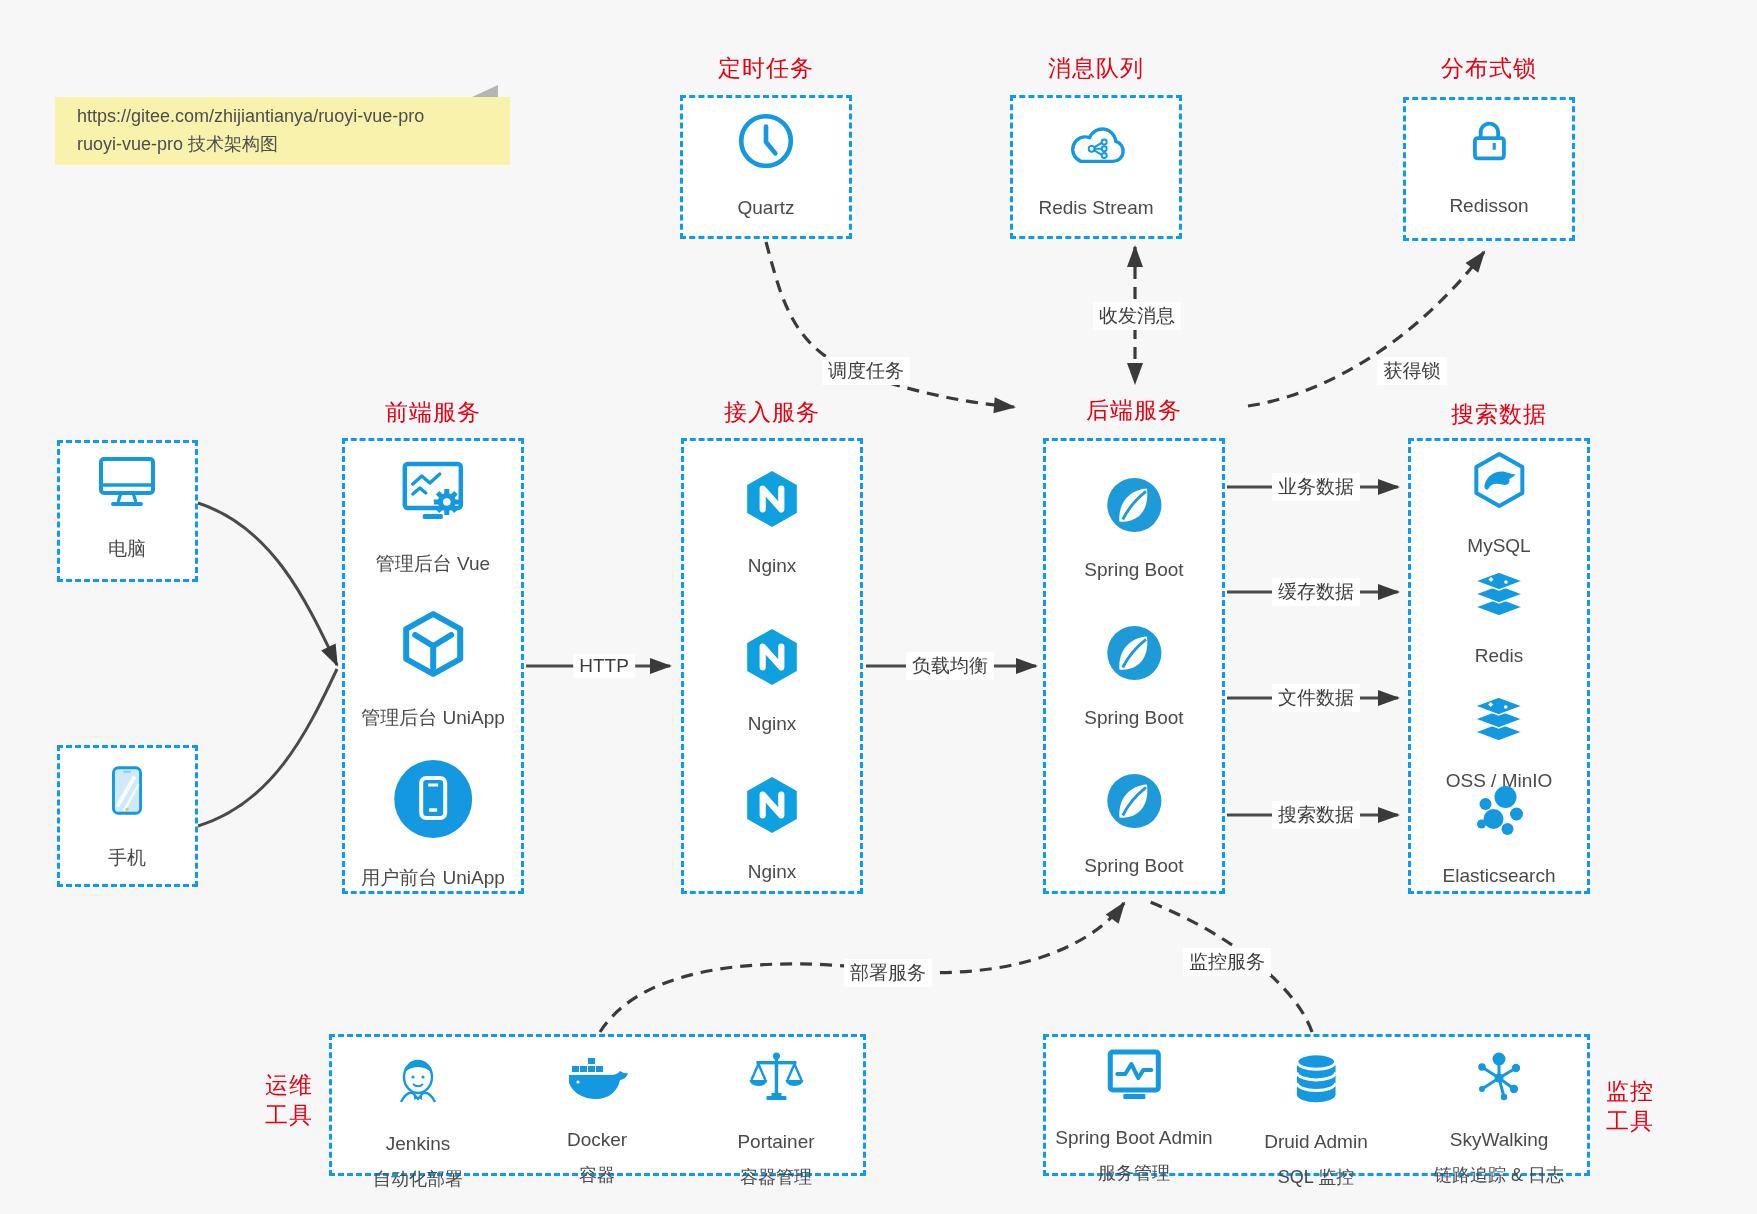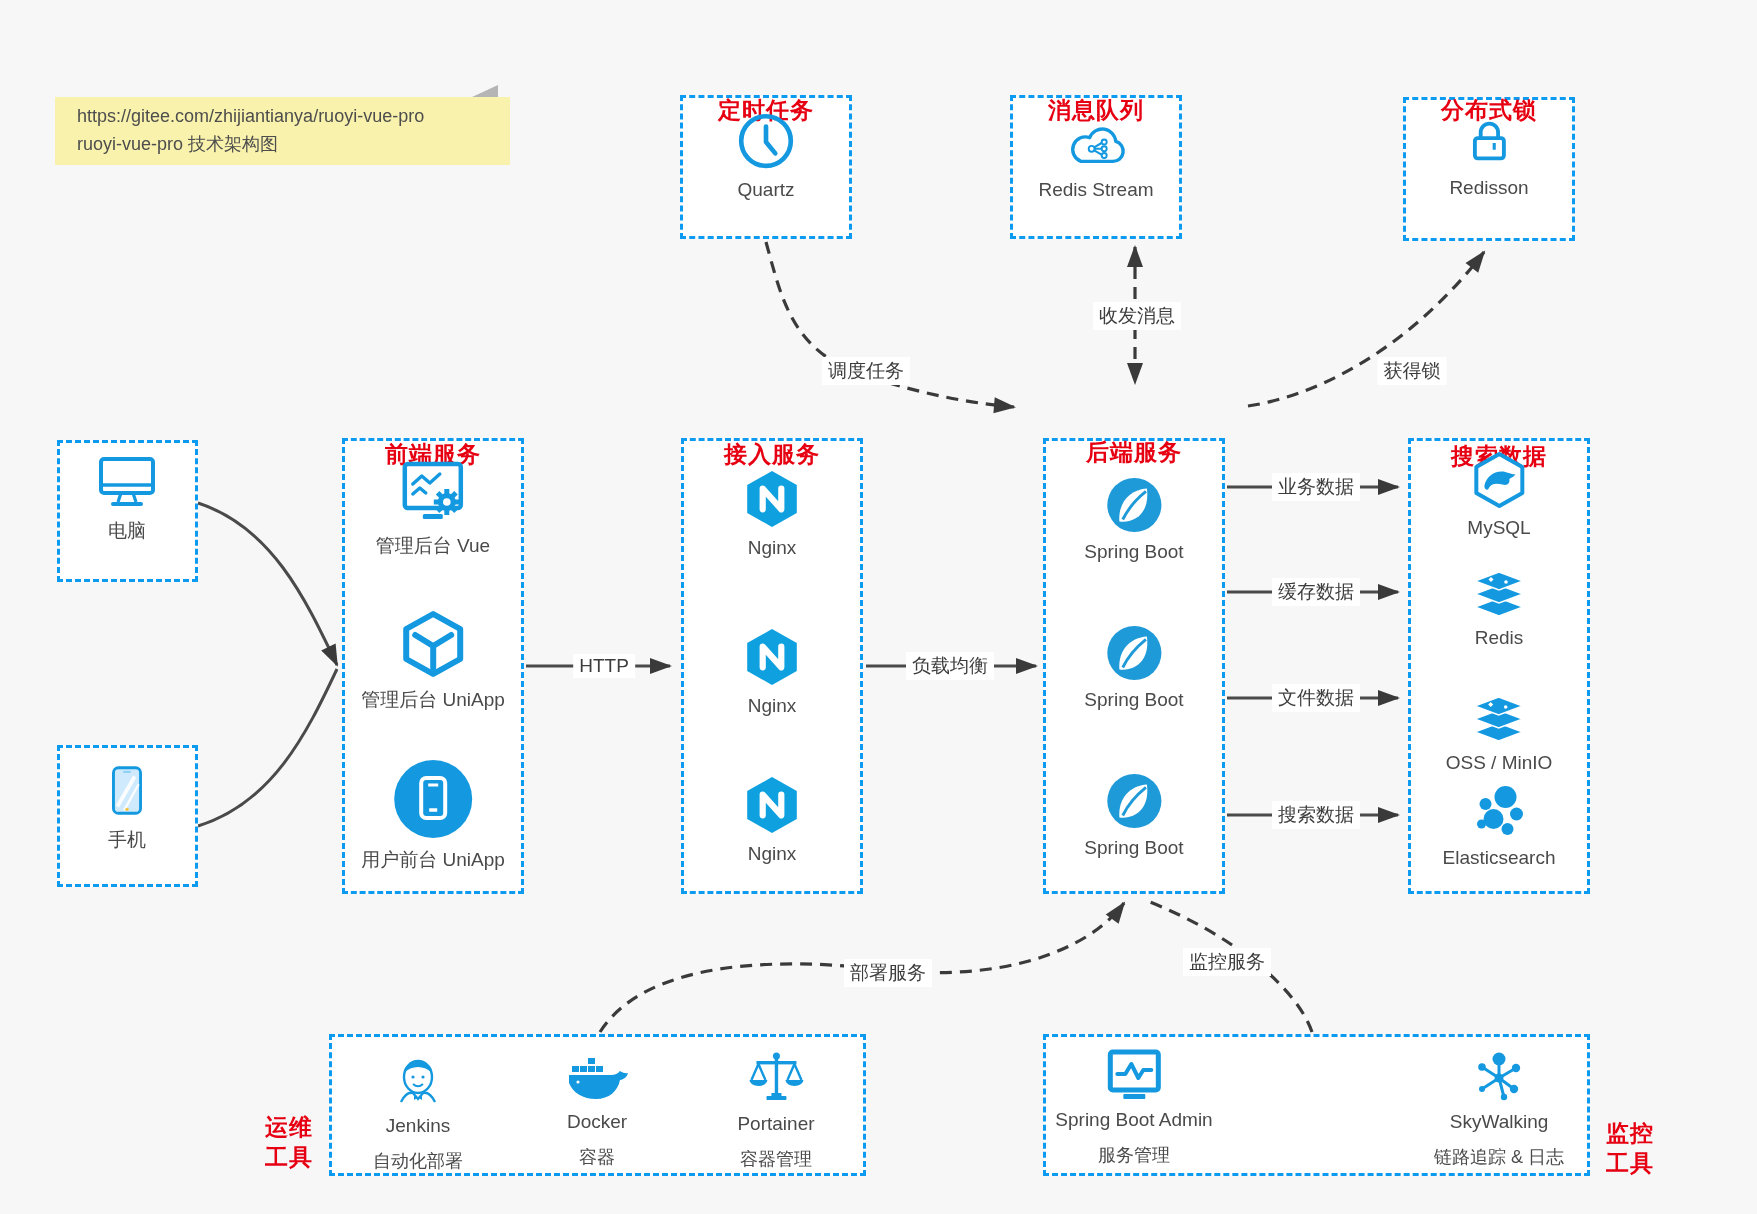--- a/index.html
+++ b/index.html
@@ -1,26 +1,26 @@
 <!DOCTYPE html>
 <html><head>
 <meta charset="utf-8">
 <style>
   html,body{margin:0;padding:0;background:#f7f7f8;}
   .canvas{position:relative;width:1757px;height:1214px;background:#f7f7f8;
           font-family:"Liberation Sans","DejaVu Sans",sans-serif;overflow:hidden;}
   #wires{position:absolute;left:0;top:0;z-index:1;}
   .db{position:absolute;background:#fff;border:3px dashed #0d9bf2;box-sizing:border-box;z-index:2;}
-  .cap{position:absolute;transform:translate(-50%,-50%);color:#e60012;font-weight:bold;
-       font-size:23px;letter-spacing:1px;white-space:nowrap;z-index:3;margin-top:42px;}
+  .cap{position:absolute;transform:translate(-50%,-50%);color:#e60012;font-weight:normal;
+       font-size:23px;letter-spacing:1px;white-space:nowrap;z-index:3;}
   .capv{text-align:center;line-height:1.32;}
   .node{position:absolute;transform:translateX(-50%);display:flex;flex-direction:column;
         align-items:center;z-index:3;}
   .node svg{display:block;}
-  .nlabel{margin-top:7px;font-size:19px;color:#4a4a4a;white-space:nowrap;text-align:center;}
+  .nlabel{margin-top:25px;font-size:19px;color:#4a4a4a;white-space:nowrap;text-align:center;}
   .desc{margin-top:12px;font-size:18px;color:#4a4a4a;white-space:nowrap;text-align:center;}
   .elabel{position:absolute;transform:translate(-50%,-50%);background:#fff;padding:1px 6px;
           font-size:19px;color:#3d3d3d;white-space:nowrap;z-index:4;}
   .note{position:absolute;left:55px;top:97px;width:455px;height:68px;background:#f9f2ad;
         z-index:2;display:flex;flex-direction:column;justify-content:center;
         padding-left:22px;box-sizing:border-box;font-size:18px;color:#4d4d4d;line-height:1.55;}
   .fold{position:absolute;right:12px;top:-12px;width:0;height:0;
         border-bottom:12px solid #b5b5b5;border-left:26px solid transparent;}
 </style>
 </head>
@@ -345,20 +345,31 @@
     <span>
         <svg width="58" height="54" viewBox="0 0 58 54">
           <rect x="5" y="4" width="48" height="38" rx="2.5" fill="#fff" stroke="#1499e0" stroke-width="5"></rect>
           <path d="M12,26 h8 l6,-10 l7,14 l5,-8 h8" fill="none" stroke="#1499e0" stroke-width="4" stroke-linecap="round" stroke-linejoin="round"></path>
           <rect x="18" y="46" width="22" height="5" rx="1" fill="#1499e0"></rect>
         </svg>
       </span>
     <div class="nlabel">Spring Boot Admin</div>
     <div class="desc">服务管理</div>
   </div>
+  <div class="node" style="left:1316px;top:1050px">
+    <span>
+        <svg width="54" height="56" viewBox="0 0 54 58">
+          <path d="M7,12 v34 a20,8 0 0 0 40,0 V12" fill="#1499e0"></path>
+          <path d="M7,23 a20,8 0 0 0 40,0 M7,34 a20,8 0 0 0 40,0" stroke="#fff" stroke-width="3" fill="none"></path>
+          <ellipse cx="27" cy="12" rx="20" ry="8" fill="#1499e0" stroke="#fff" stroke-width="3"></ellipse>
+        </svg>
+      </span>
+    <div class="nlabel">Druid Admin</div>
+    <div class="desc">SQL 监控</div>
+  </div>
   <div class="node" style="left:1499px;top:1048px">
     <span>
         <svg width="56" height="56" viewBox="0 0 56 56">
           <path d="M28,30 L28,11 M28,30 L11,19 M28,30 L45,20 M28,30 L11,41 M28,30 L43,41 M28,30 L33,49" stroke="#1499e0" stroke-width="3" fill="none"></path>
           <g fill="#1499e0">
             <circle cx="28" cy="11" r="6.5"></circle>
             <circle cx="11" cy="19" r="3.8"></circle>
             <circle cx="45" cy="20" r="4.2"></circle>
             <circle cx="11" cy="41" r="3"></circle>
             <circle cx="43" cy="41" r="4.2"></circle>

